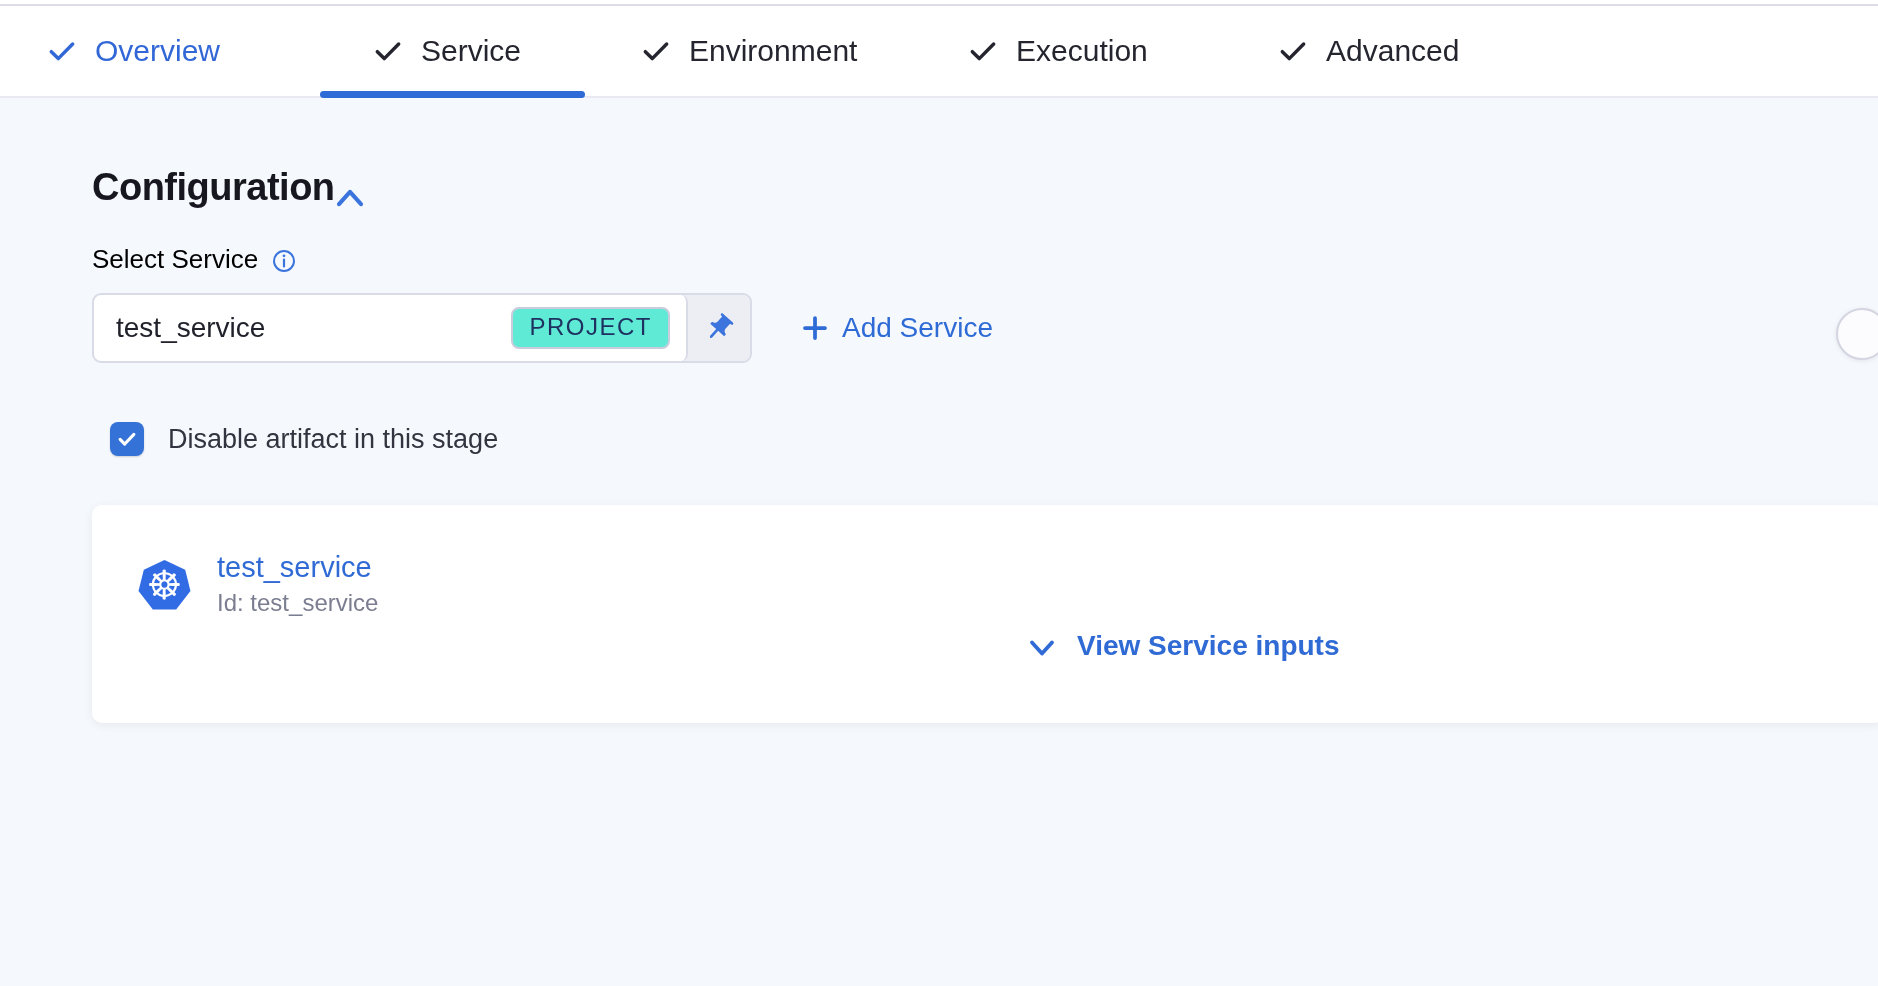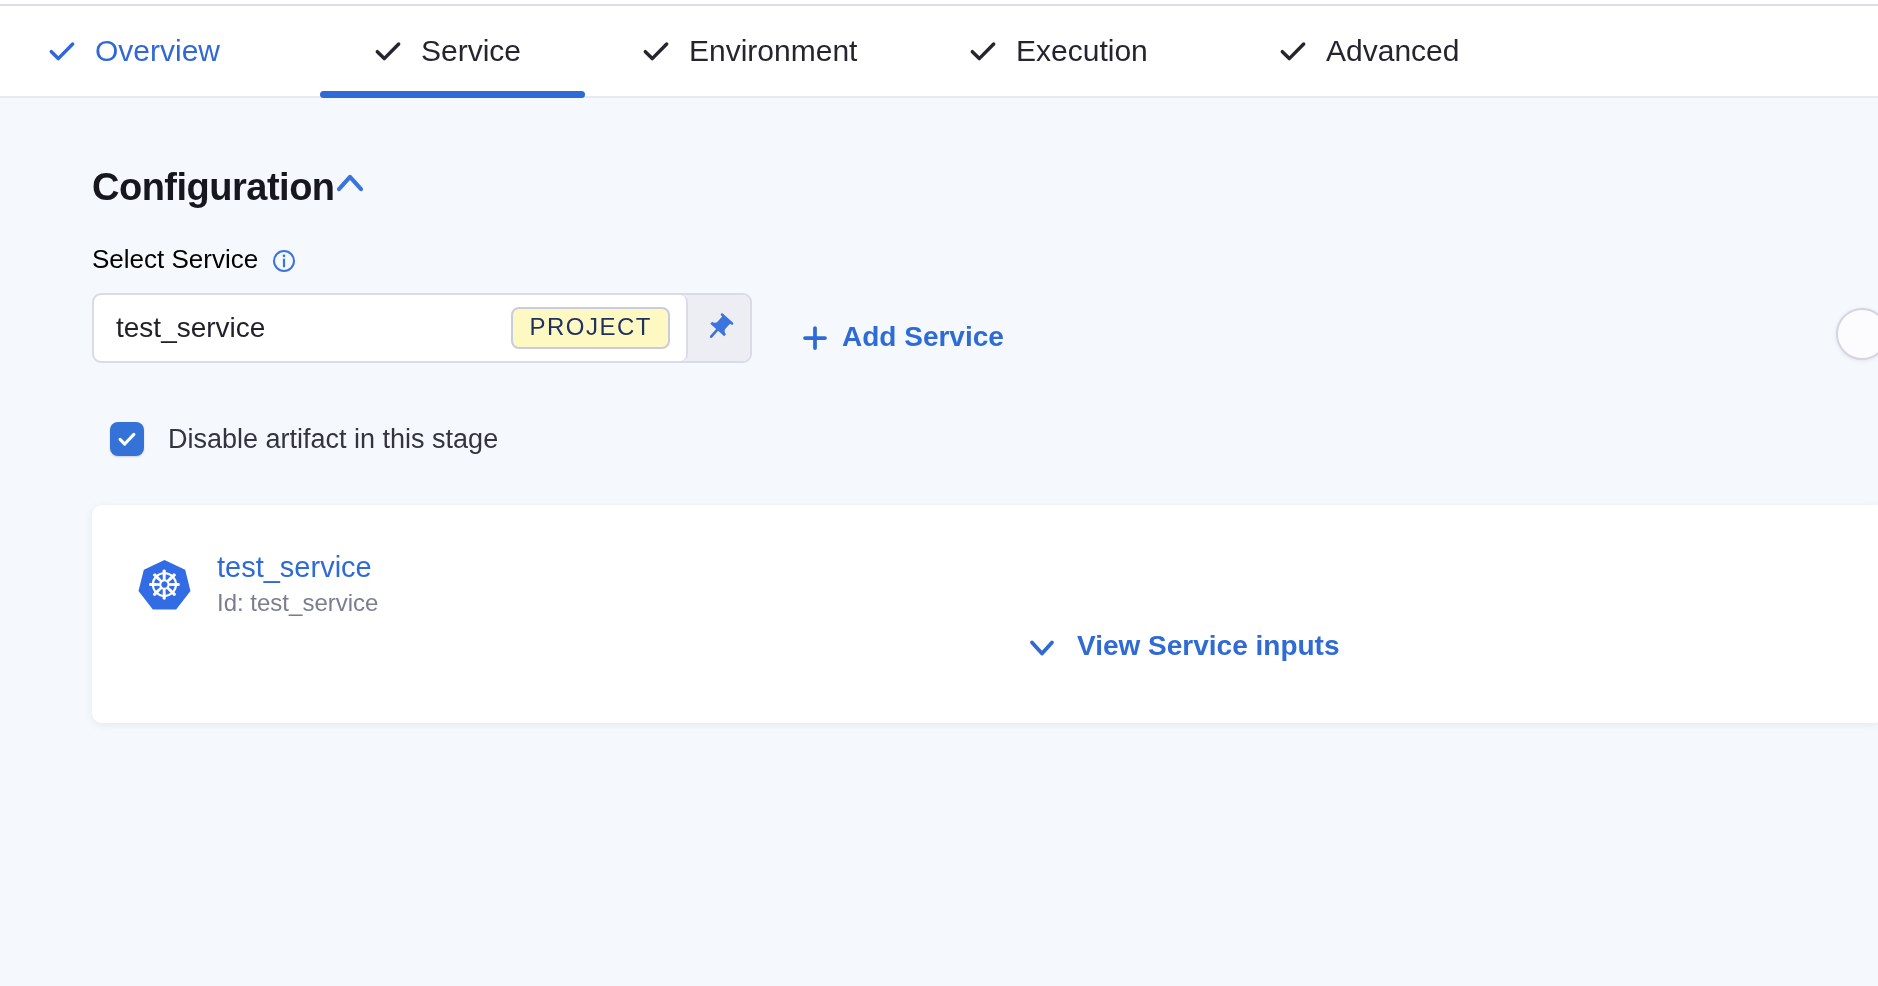--- a/index.html
+++ b/index.html
@@ -10,35 +10,35 @@
   
   .top-strip { position:absolute; left:0; top:0; width:100%; height:4px; background:#ffffff; }
   .top-hairline { position:absolute; left:0; top:4px; width:100%; height:2px; background:#dcdde6; }
   .tabbar { position:absolute; left:0; top:6px; width:100%; height:92px; background:#ffffff; border-bottom:2px solid #e9eaf1; }
   .tab { position:absolute; top:0; height:100%; display:flex; align-items:center; gap:17px; font-size:30px; color:#24252e; cursor:pointer; white-space:nowrap; }
   .tab .chk { width:32px; height:32px; display:block; }
   .tab.t-blue { color:#3167d6; }
   .tab-underline { position:absolute; left:320px; bottom:-2px; width:265px; height:7px; background:#2e6bd6; border-radius:4px; }
 
   
-  .h-config { position:absolute; left:92px; top:166px; font-size:38px; font-weight:700; color:#17171f; letter-spacing:-0.5px; display:flex; align-items:flex-start; }
+  .h-config { position:absolute; left:92px; top:166px; font-size:38px; font-weight:700; color:#17171f; letter-spacing:-0.5px; display:flex; align-items:flex-end; }
   .chev-up { width:30px; height:22px; margin-top:6px; color:#3b74dc; cursor:pointer; }
 
   .field-label { position:absolute; left:92px; top:244px; font-size:26px; color:#000000; display:flex; align-items:center; gap:14px; }
   .info-ic { width:24px; height:24px; color:#3b74dc; cursor:pointer; margin-top:2px; }
 
   
   .svc-control { position:absolute; left:92px; top:293px; width:660px; height:70px; border:2px solid #d9dbe7; border-radius:9px; background:#ededf4; display:flex; overflow:hidden; cursor:pointer; }
   .svc-white { width:594px; background:#ffffff; border-right:2px solid #d9dbe7; border-radius:7px; display:flex; align-items:center; justify-content:space-between; padding:0 16px 0 22px; }
   .svc-value { font-size:28px; color:#20212b; }
-  .scope-badge { border:2px solid #caccdd; border-radius:8px; color:#1e3160; font-size:24px; letter-spacing:1.5px; padding:4px 16px 6px; background:#fef9c3; }
+  .scope-badge { border:2px solid #caccdd; border-radius:8px; color:#1e3160; font-size:24px; letter-spacing:1.5px; padding:4px 16px 6px; background:#5eead4; }
   .pin-seg { flex:1; display:flex; align-items:center; justify-content:center; background:#ededf4; }
   .pin-ic { width:32px; height:32px; color:#3b74dc; }
 
-  .add-service { position:absolute; left:800px; top:303px; height:50px; display:flex; align-items:flex-end; gap:12px; color:#2e6bd6; font-size:28px; font-weight:700; cursor:pointer; }
+  .add-service { position:absolute; left:800px; top:303px; height:50px; display:flex; align-items:center; gap:12px; color:#2e6bd6; font-size:28px; font-weight:400; cursor:pointer; }
   .plus-ic { width:30px; height:30px; }
 
   
   .cb-row { position:absolute; left:110px; top:422px; display:flex; align-items:center; gap:24px; cursor:pointer; }
   .checkbox { width:34px; height:34px; background:#3472d8; border-radius:8px; display:flex; align-items:center; justify-content:center; box-shadow:0 1px 2px rgba(40,41,61,.2); }
   .checkbox svg { width:22px; height:22px; color:#fff; }
   .cb-label { font-size:27px; color:#33343f; }
 
   
   .svc-card { position:absolute; left:92px; top:505px; width:1792px; height:218px; background:#ffffff; border-radius:10px; box-shadow:0 2px 8px rgba(96,97,112,0.10); }

